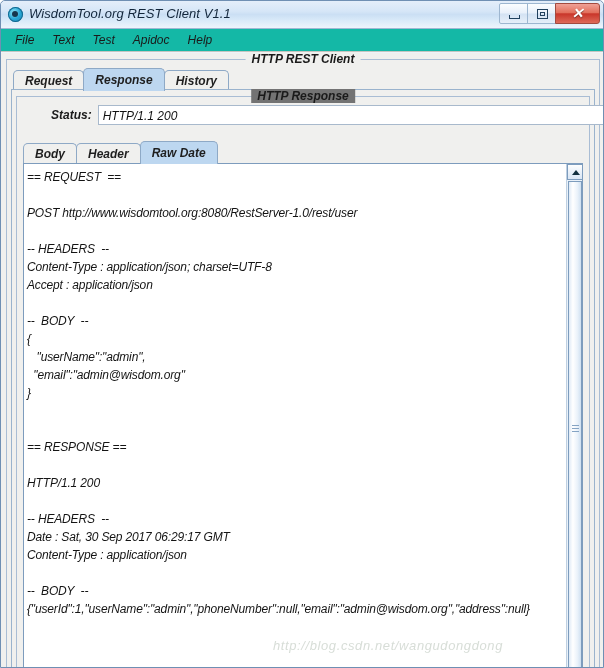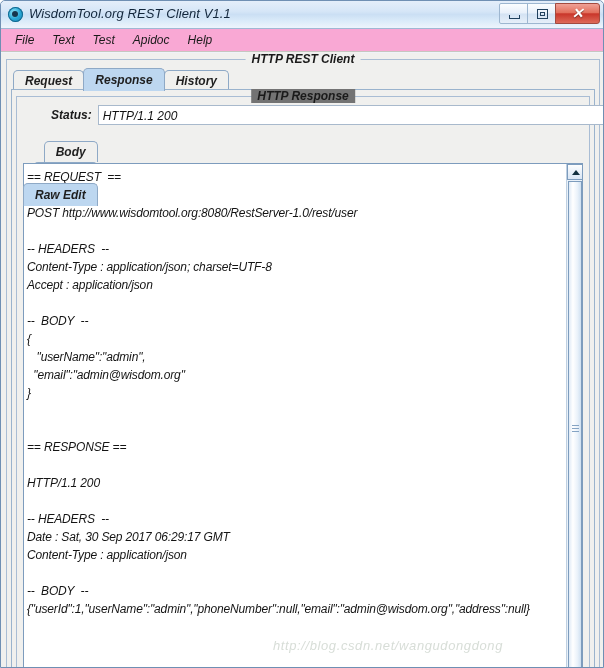--- a/index.html
+++ b/index.html
@@ -121,21 +121,21 @@
     font-family: "Liberation Sans", sans-serif;
     line-height: 19px;
     text-align: center;
     text-shadow: 0 1px 1px rgba(0,0,0,.45);
   }
 
   
   .menubar {
     height: 23px;
     box-sizing: border-box;
-    background: #f9a8d4;
+    background: #14b8a6;
     border-bottom: 1px solid #c6c6c0;
     display: flex;
     align-items: center;
     padding-left: 9px;
   }
   .menu-item {
     font-size: 12px;
     color: #1a1a1a;
     padding: 2px 9px 3px 5px;
     margin-right: 4px;
@@ -256,21 +256,20 @@
     padding: 2px 4px 0 4px;
     line-height: 16px;
     overflow: hidden;
     white-space: nowrap;
   }
 
   
   #inner-tabs {
     left: 6px;
     top: 44px;
-    flex-direction: column;
   }
   #rawtext-wrap {
     position: absolute;
     left: 6px;
     top: 66px;
     width: 560px;
     height: 537px;
     box-sizing: border-box;
     border: 1px solid #7d9cbd;
     background: #ffffff;
@@ -411,21 +410,21 @@
           <div class="legend">HTTP Response</div>
 
           <div class="status-row">
             <span class="status-label">Status:</span>
             <div class="status-field">HTTP/1.1 200</div>
           </div>
 
           <div class="tabstrip" id="inner-tabs">
             <div class="tab">Body</div>
             <div class="tab">Header</div>
-            <div class="tab selected">Raw Edit</div>
+            <div class="tab selected">Raw Date</div>
           </div>
 
           <div id="rawtext-wrap">
             <div class="textarea" id="raw-textarea">
                 <div class="line">== REQUEST  ==</div>
                 <div class="line blank"> </div>
                 <div class="line">POST http://www.wisdomtool.org:8080/RestServer-1.0/rest/user</div>
                 <div class="line blank"> </div>
                 <div class="line">-- HEADERS  --</div>
                 <div class="line">Content-Type : application/json; charset=UTF-8</div>

